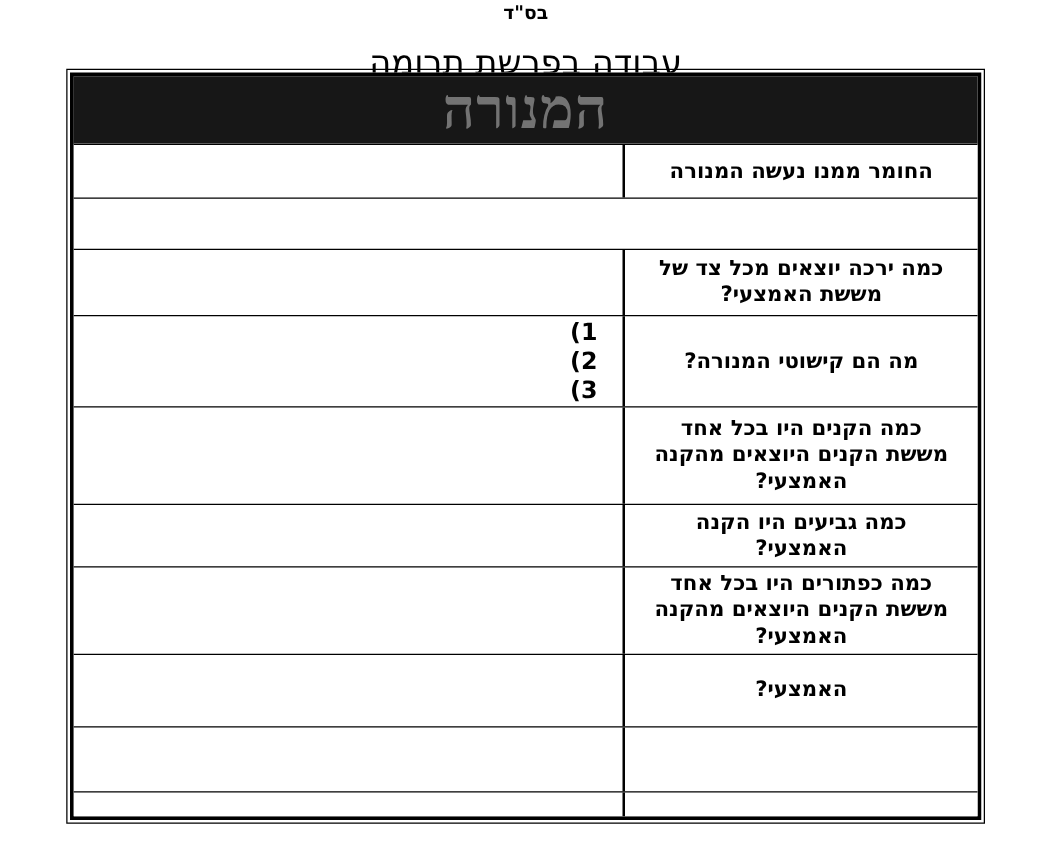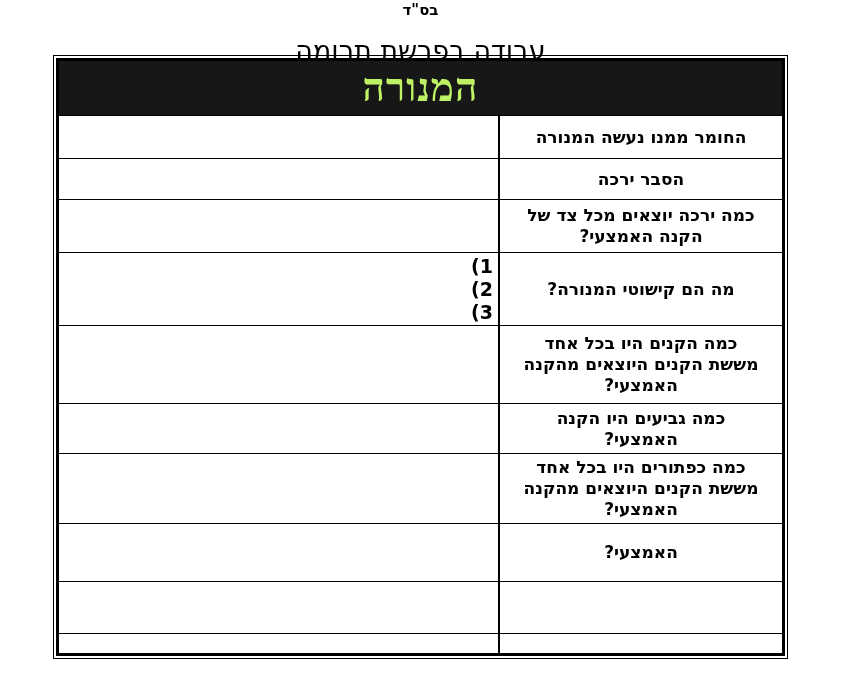--- a/index.html
+++ b/index.html
@@ -22,27 +22,27 @@
     direction: rtl;
   }
 
   .tbl {
     position: absolute; top: 58px; left: 56px; width: 729px;
     border: 3px solid #000;
     outline: 1px solid #000; outline-offset: 2px;
     background: #fff;
   }
   .thead {
-    height: 54px; background: #171717; color: #bef264;
+    height: 54px; background: #171717; color: #737373;
     font-family: "DejaVu Serif", "Liberation Serif", serif;
-    font-weight: bold; font-size: 39px; line-height: 52px;
+    font-weight: bold; font-size: 45px; line-height: 52px;
     text-align: center; direction: rtl;
     letter-spacing: 1px;
   }
-  .row { display: flex; border-top: 1px solid #000; background: #fff; }
+  .row { display: flex; border-top: 1px solid #000; background: #fff; gap: 15px; }
   .acell {
     flex: 1 1 auto;
     display: flex; flex-direction: column; justify-content: center; align-items: flex-end;
     padding: 0 5px;
   }
   .qcell {
     width: 284px; flex: 0 0 284px;
     border-left: 2px solid #000;
     display: flex; flex-direction: column; justify-content: center; align-items: center;
     text-align: center; direction: rtl;
@@ -69,31 +69,28 @@
 
     <div class="row" style="height:43px">
       <div class="acell"></div>
       <div class="qcell">
         <div class="qline">החומר ממנו נעשה המנורה</div>
       </div>
     </div>
 
     <div class="row" style="height:41px">
       <div class="acell"></div>
-      <div class="qcell">
-        <div class="qline">הסבר ירכה</div>
-      </div>
     </div>
 
 
     <div class="row" style="height:53px">
       <div class="acell"></div>
       <div class="qcell">
         <div class="qline">כמה ירכה יוצאים מכל צד של</div>
-        <div class="qline">הקנה האמצעי?</div>
+        <div class="qline">מששת האמצעי?</div>
       </div>
     </div>
 
     <div class="row" style="height:73px">
       <div class="acell">
         <div class="ansnum">(1</div>
         <div class="ansnum">(2</div>
         <div class="ansnum">(3</div>
       </div>
       <div class="qcell">

